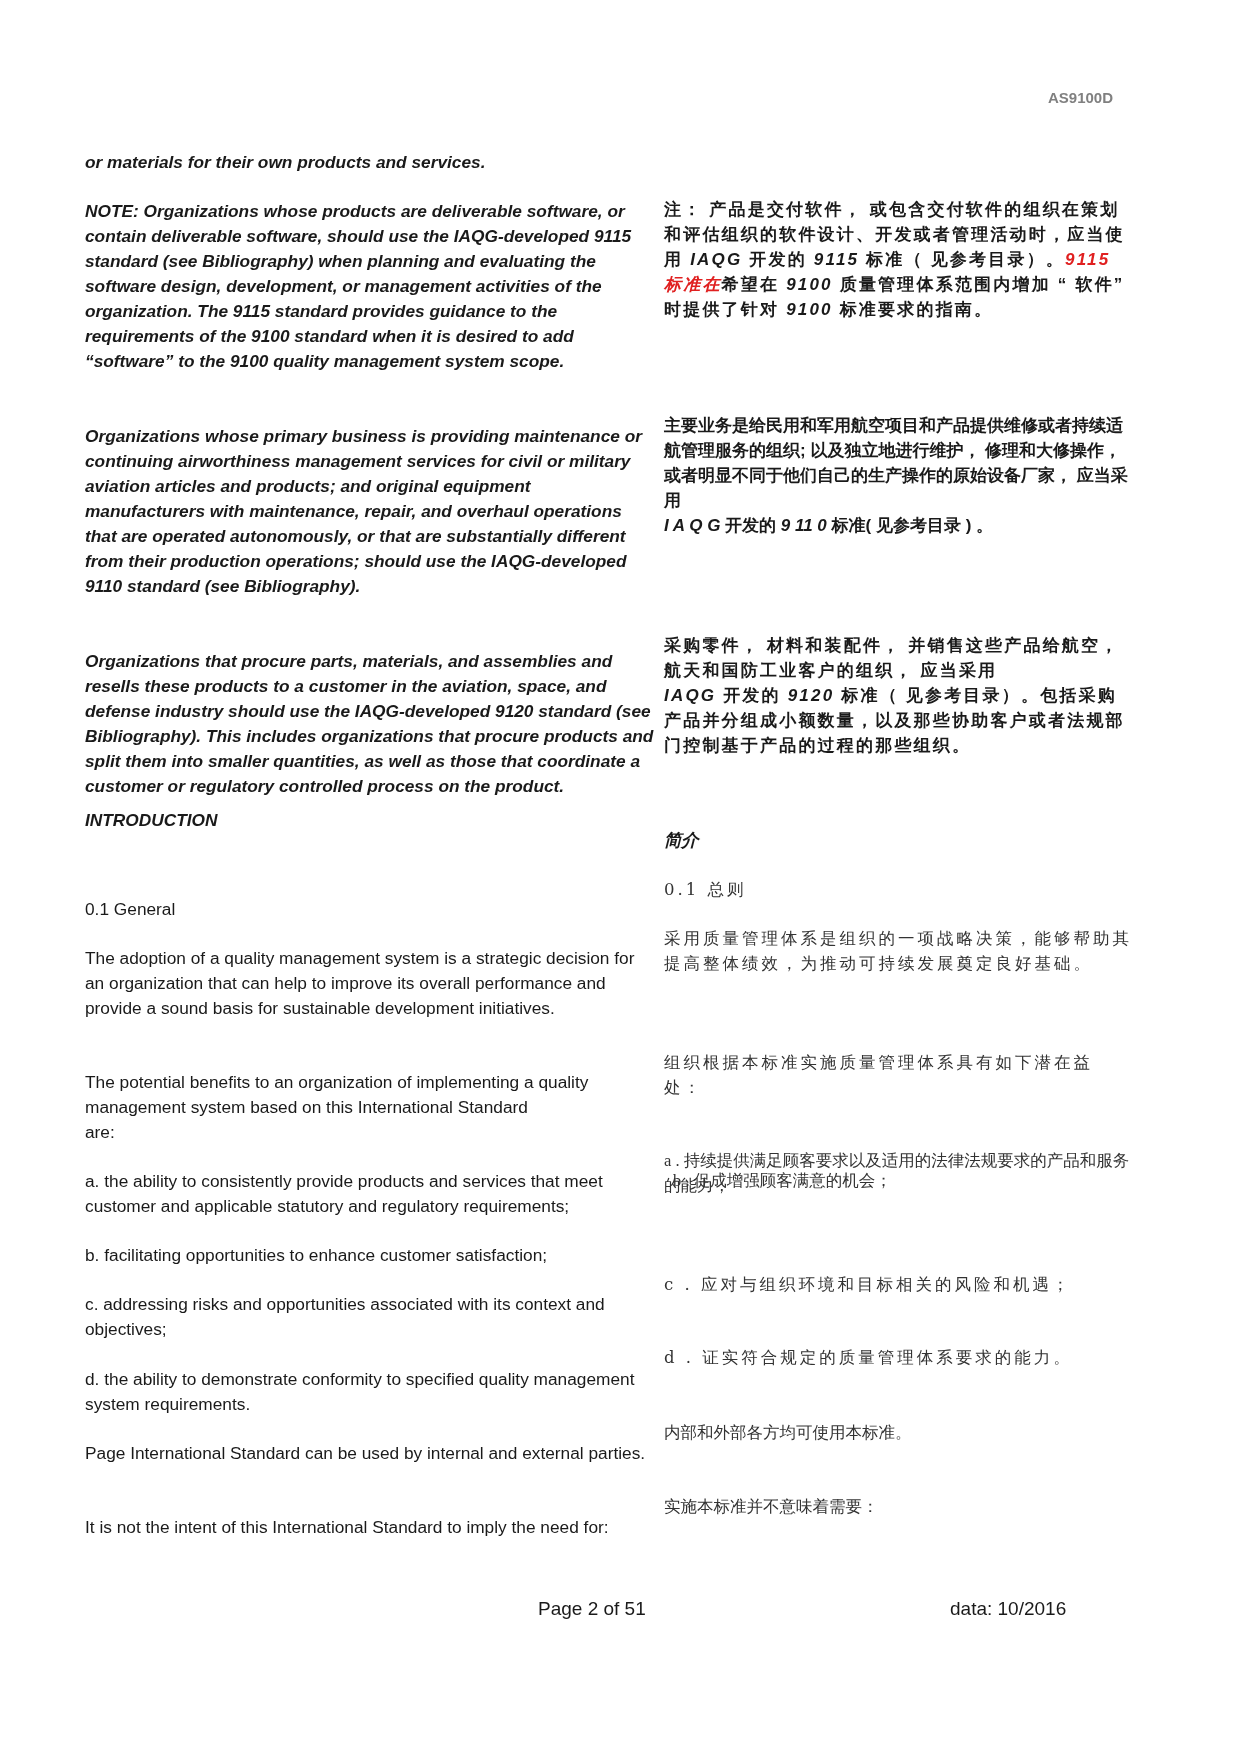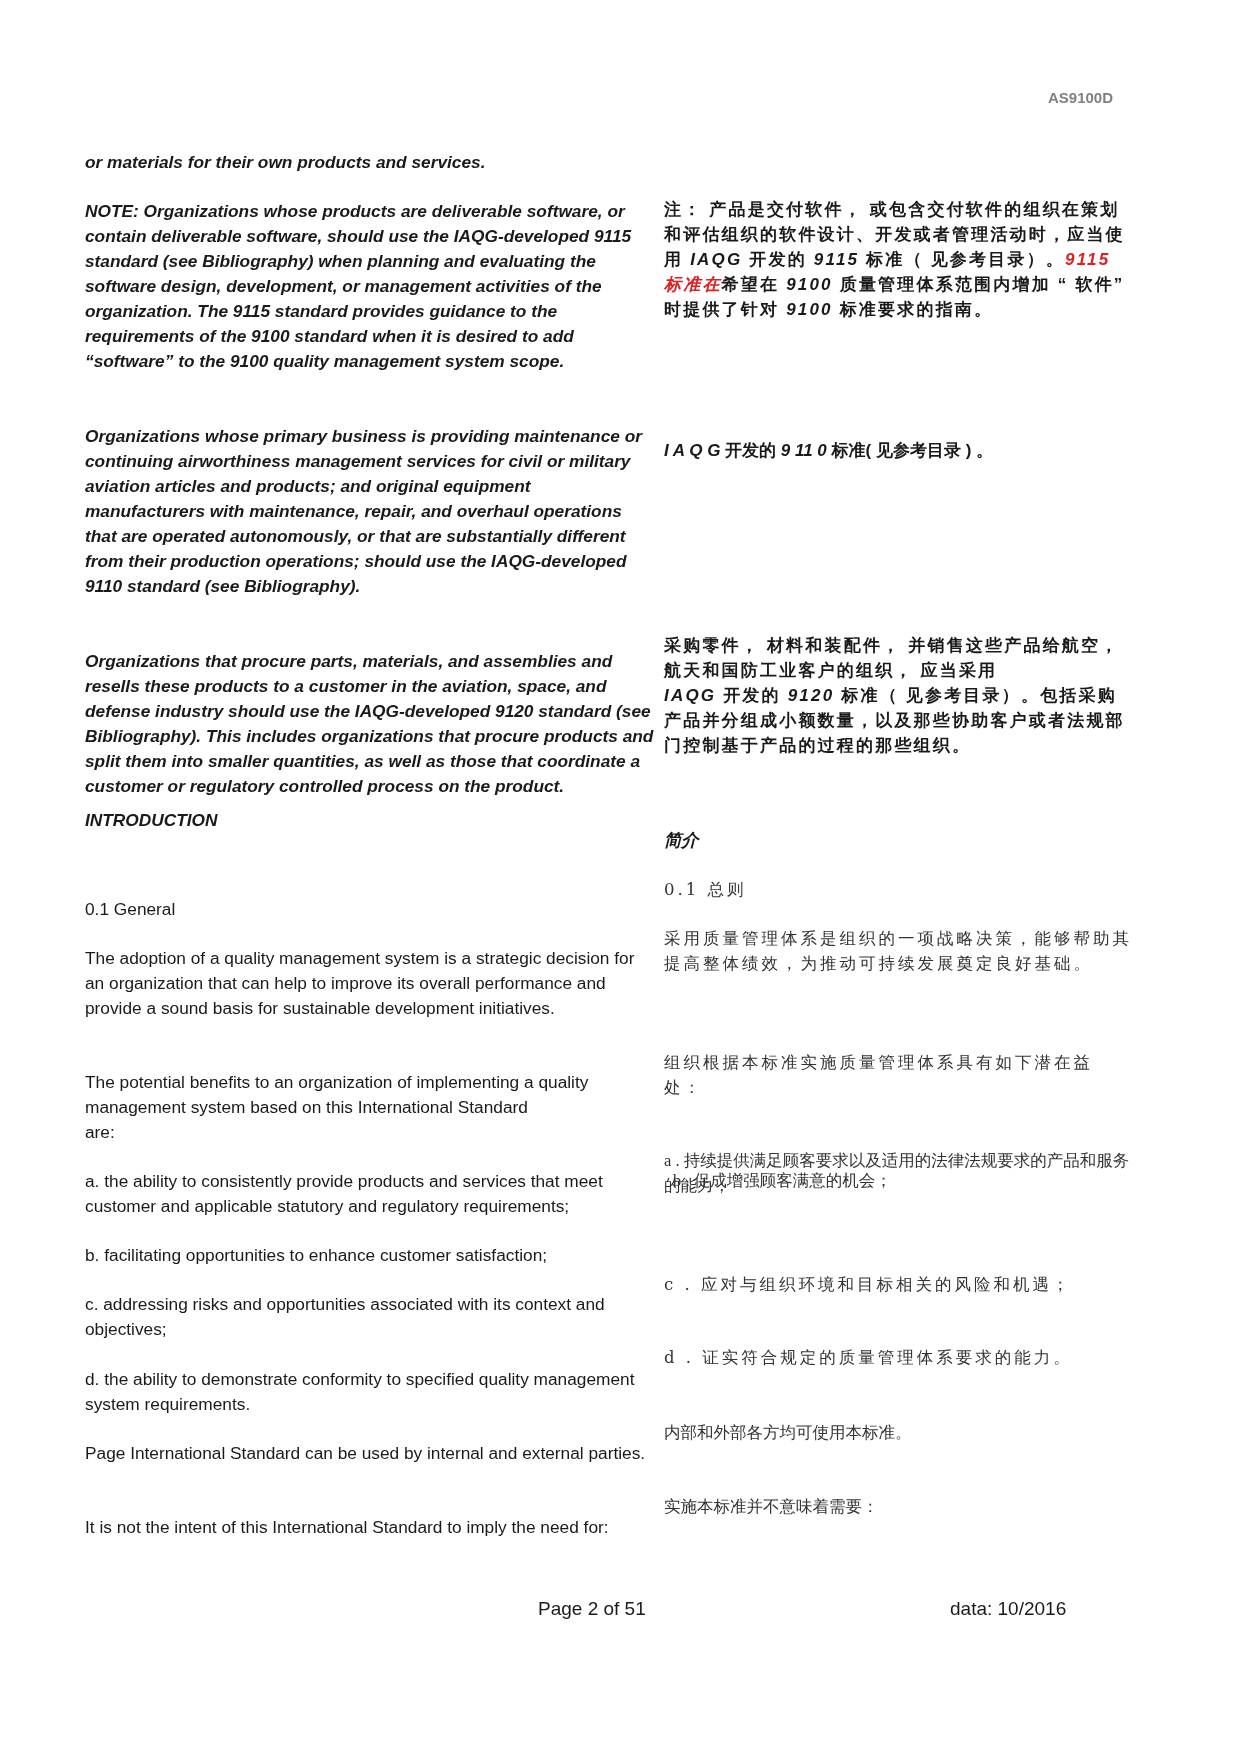--- a/index.html
+++ b/index.html
@@ -44,21 +44,21 @@
     <p class="p" style="top:1243px;">b. facilitating opportunities to enhance customer satisfaction;</p>
     <p class="p" style="top:1292px;">c. addressing risks and opportunities associated with its context and objectives;</p>
     <p class="p" style="top:1367px;">d. the ability to demonstrate conformity to specified quality management system requirements.</p>
     <p class="p" style="top:1441px;">Page International Standard can be used by internal and external parties.</p>
     <p class="p" style="top:1515px;">It is not the intent of this International Standard to imply the need for:</p>
   </div>
 
   <div class="col zh">
     <p class="p zhb" style="top:197px;"><span>注： 产品是交付软件， 或包含交付软件的组织在策划和评估组织的软件设计、开发或者管理活动时，应当使用 </span><span class="lat">IAQG</span><span> 开发的 </span><span class="lat">9115</span><span> 标准（ 见参考目录）。</span><span class="red">9115 标准在</span><span>希望在 </span><span class="lat">9100</span><span> 质量管理体系范围内增加 “ 软件” 时提供了针对 </span><span class="lat">9100</span><span> 标准要求的指南。</span></p>
 
-    <p class="p" style="top:413px; font-weight:bold; font-size:17px;"><br><span style="font-style:italic;">I A Q G</span><span> 开发的 </span><span style="font-style:italic;">9 11 0</span><span> 标准( 见参考目录 ) 。</span></p>
+    <p class="p" style="top:413px; font-weight:bold; font-size:17px;"><span>主要业务是给民用和军用航空项目和产品提供维修或者持续适航管理服务的组织; 以及独立地进行维护， 修理和大修操作， 或者明显不同于他们自己的生产操作的原始设备厂家， 应当采用</span><br><span style="font-style:italic;">I A Q G</span><span> 开发的 </span><span style="font-style:italic;">9 11 0</span><span> 标准( 见参考目录 ) 。</span></p>
 
     <p class="p zhb" style="top:633px;"><span>采购零件， 材料和装配件， 并销售这些产品给航空，航天和国防工业客户的组织， 应当采用</span><br><span class="lat">IAQG</span><span> 开发的 </span><span class="lat">9120</span><span> 标准（ 见参考目录）。包括采购产品并分组成小额数量，以及那些协助客户或者法规部门控制基于产品的过程的那些组织。</span></p>
 
     <p class="p" style="top:828px; font-weight:bold;font-style:italic;">简介</p>
     <p class="p zhn" style="top:877px;">0.1  总则</p>
     <p class="p zhn" style="top:926px;">采用质量管理体系是组织的一项战略决策，能够帮助其提高整体绩效，为推动可持续发展奠定良好基础。</p>
     <p class="p zhn" style="top:1050px; width:440px;">组织根据本标准实施质量管理体系具有如下潜在益处：</p>
     <p class="p zhn2" style="top:1148px;">a . 持续提供满足顾客要求以及适用的法律法规要求的产品和服务的能力；</p>
     <p class="p zhn2" style="top:1168px;margin-left:9px;">b . 促成增强顾客满意的机会；</p>
     <p class="p zhn" style="top:1272px;">c . 应对与组织环境和目标相关的风险和机遇；</p>

